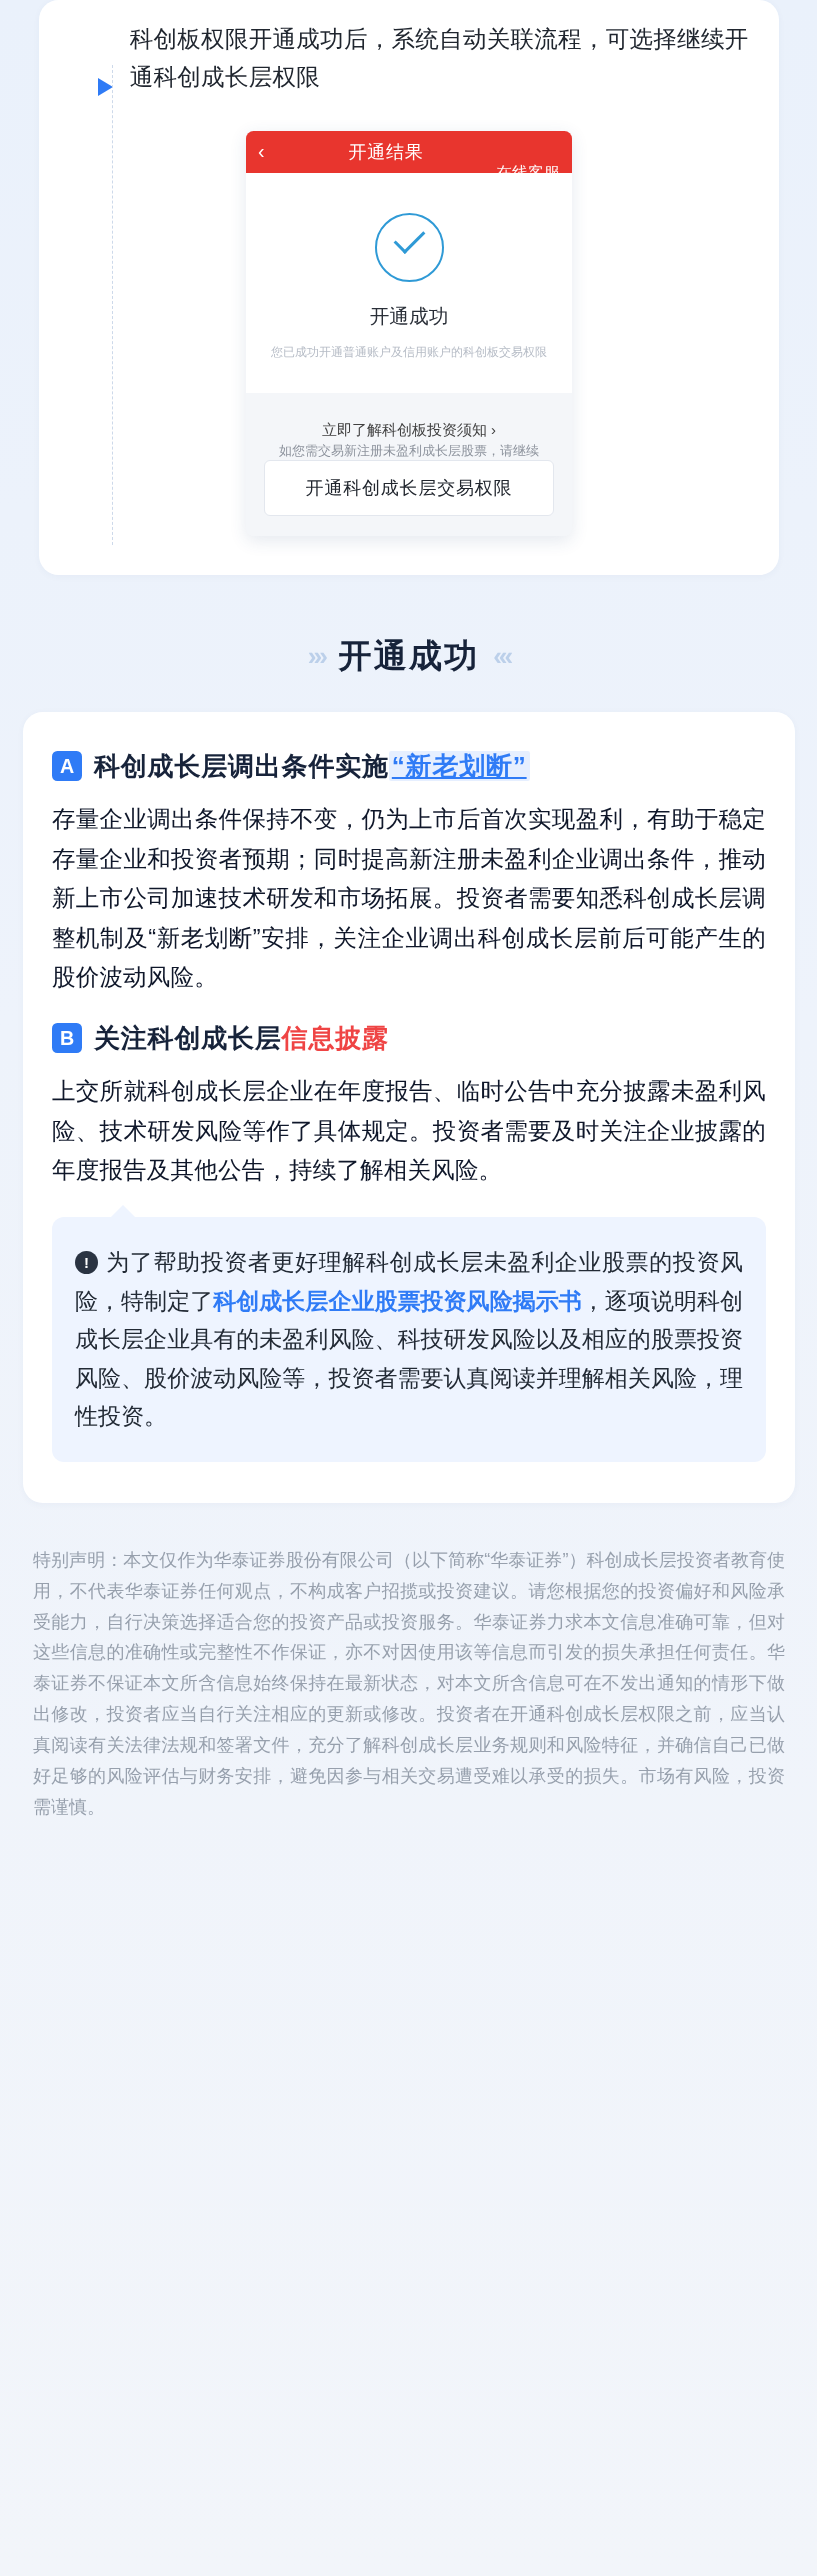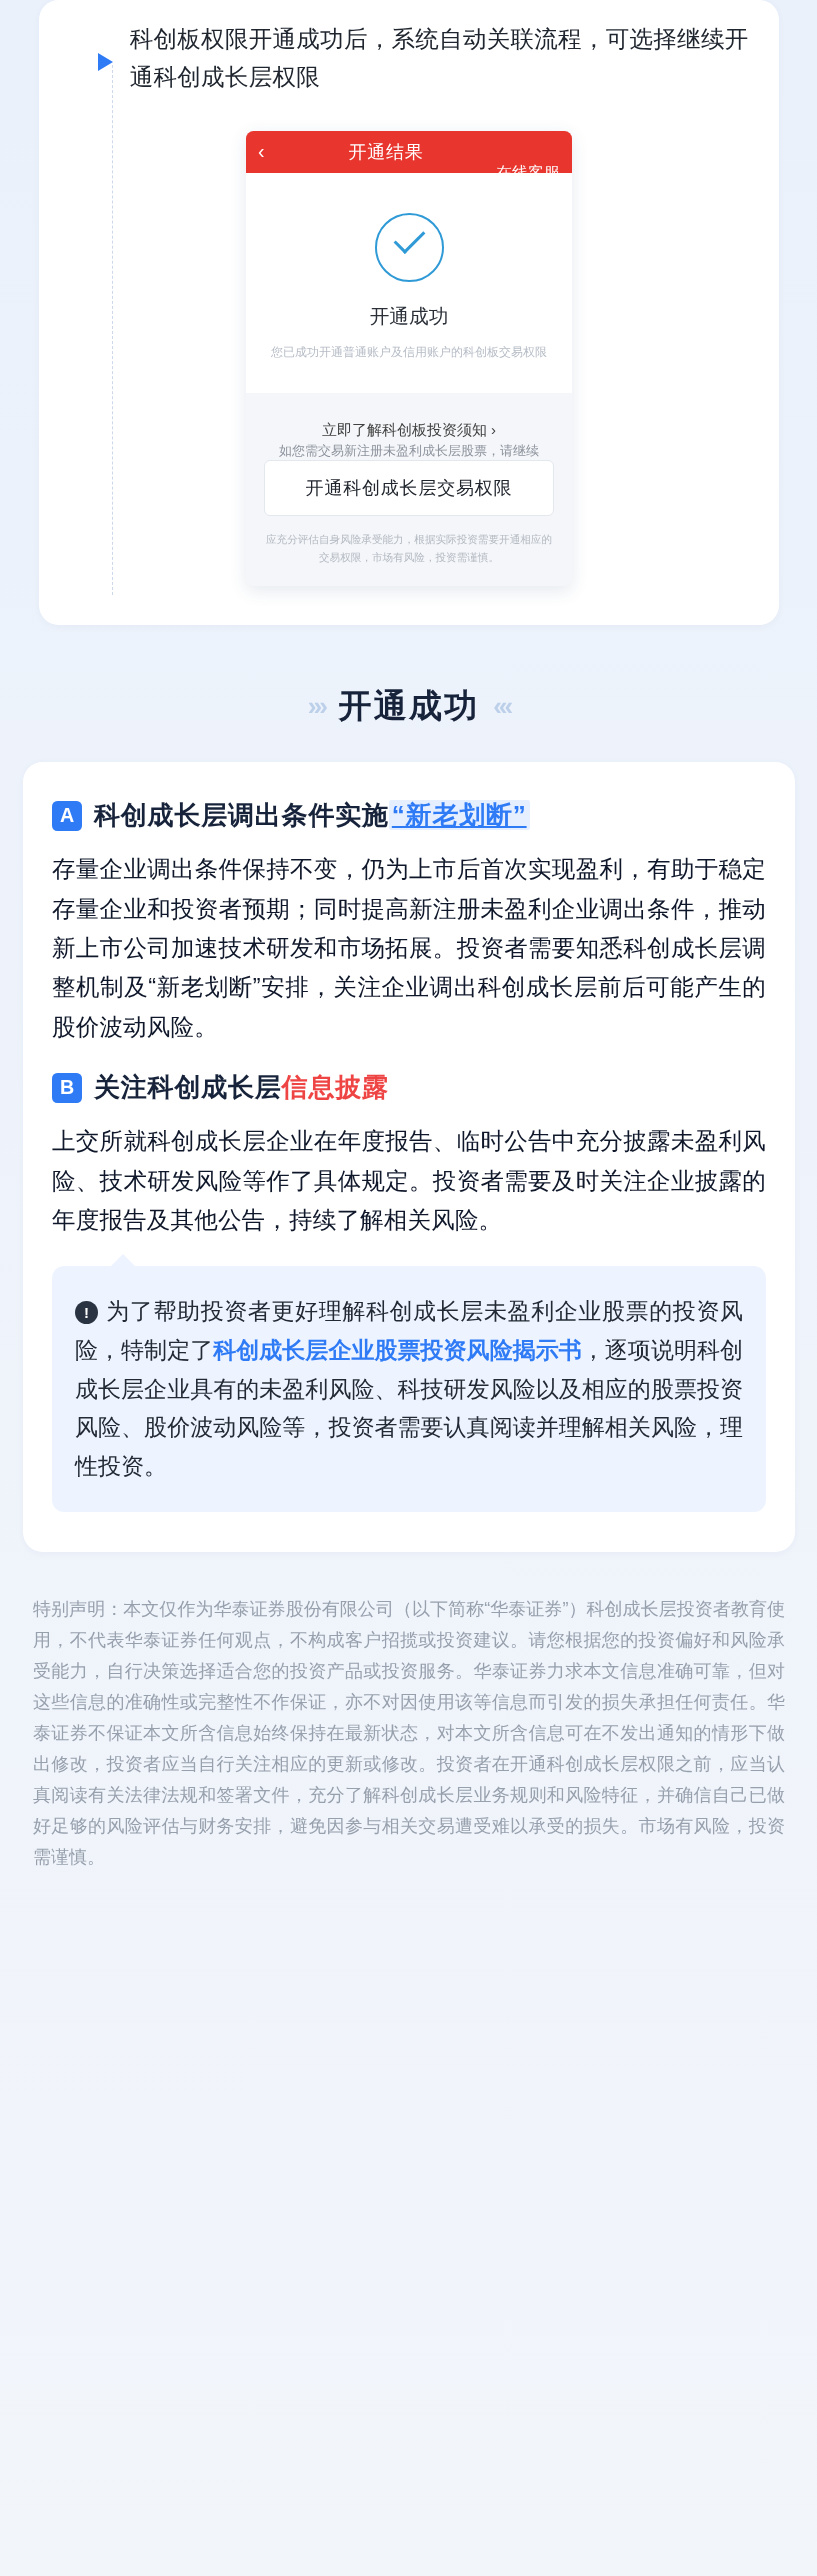--- a/index.html
+++ b/index.html
@@ -25,21 +25,21 @@
   .step-card {
     position: relative;
     margin: 0 39px;
     background: #ffffff;
     border-radius: 19.7px;
     padding: 19.7px 26px 39px 26px;
     box-shadow: 0 1.5px 7.6px rgba(40,70,120,.04);
   }
   .step-row {
     display: flex;
-    align-items: center;
+    align-items: flex-end;
     gap: 16.7px;
     padding-left: 33px;
   }
   .tri-icon {
     width: 0; height: 0;
     border-left: 15px solid #2f7bf6;
     border-top: 9px solid transparent;
     border-bottom: 9px solid transparent;
     margin-top: 7.6px;
     flex: none;
@@ -301,21 +301,20 @@
         <div class="succ-title">开通成功</div>
         <div class="succ-sub">您已成功开通普通账户及信用账户的科创板交易权限</div>
       </div>
 
       <div class="phone-gap"></div>
 
       <div class="phone-foot">
         <div class="notice-link">立即了解科创板投资须知 ›</div>
         <div class="foot-tip">如您需交易新注册未盈利成长层股票，请继续</div>
         <button class="open-btn">开通科创成长层交易权限</button>
-        <div class="foot-note">应充分评估自身风险承受能力，根据实际投资需要开通相应的交易权限，市场有风险，投资需谨慎。</div>
       </div>
     </div>
   </div>
 
   <div class="risk-head">
     <span class="chev">›››</span>
     <span class="t">开通成功</span>
     <span class="chev">‹‹‹</span>
   </div>
 

